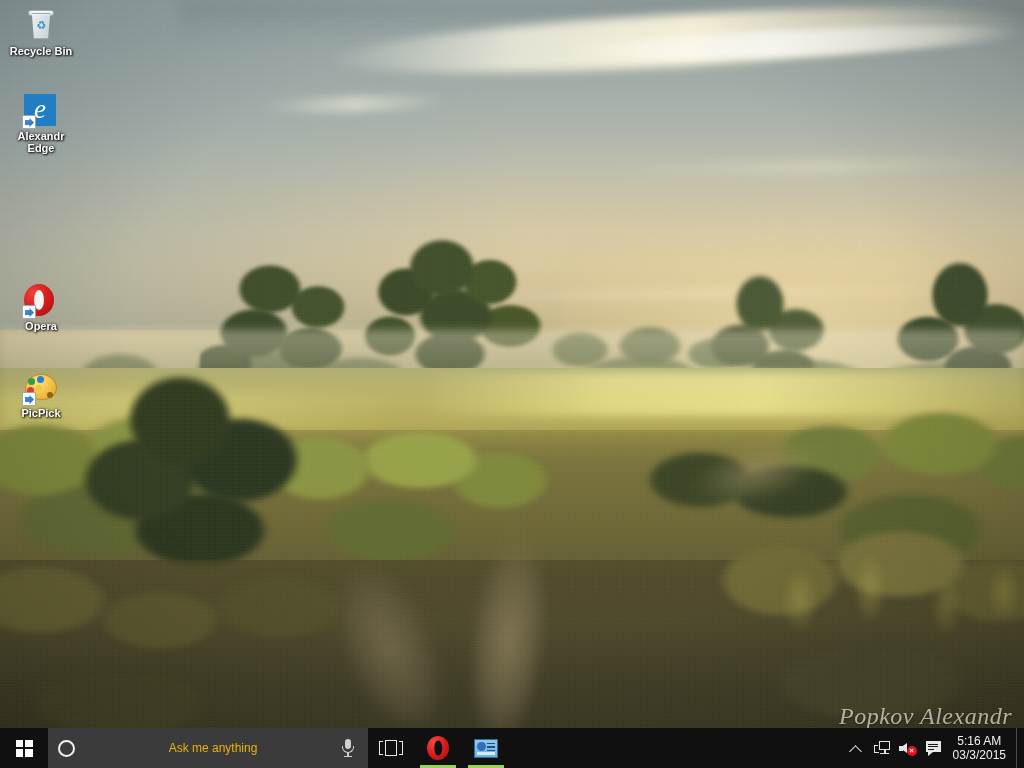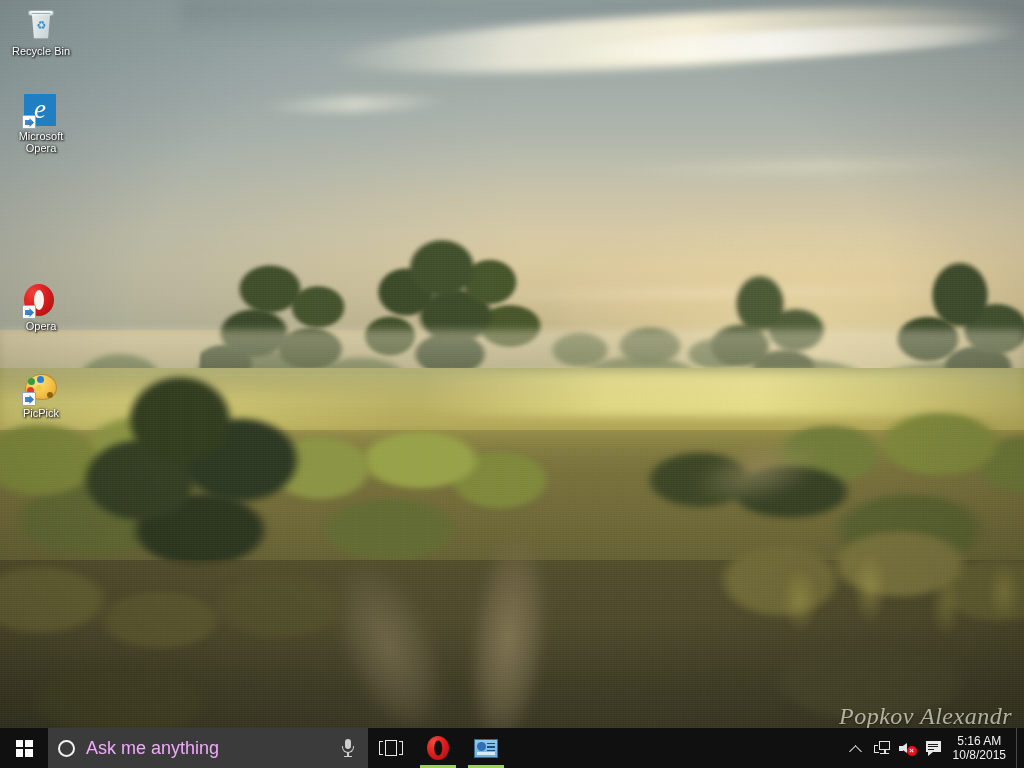--- a/index.html
+++ b/index.html
@@ -291,21 +291,21 @@
   #desktop-icons { position:absolute; left:0; top:0; width:90px; height:700px; }
   .desk-icon {
     position:absolute; left:4px; width:74px;
     display:flex; flex-direction:column; align-items:center;
     cursor:default;
   }
   .desk-icon .glyph { position:relative; width:34px; height:34px; }
   .desk-icon .label {
     margin-top:3px; font-size:11px; line-height:12px; color:#fff;
     text-align:center; text-shadow:0 0 3px rgba(0,0,0,.95), 1px 1px 2px rgba(0,0,0,.9);
-    width:74px; word-wrap:break-word;
+    width:74px; word-wrap:break-word;font-weight:bold;
   }
   
   .shortcut-arrow {
     position:absolute; left:-2px; bottom:-2px; width:14px; height:14px;
     background:#fefefe; border:1px solid #9aa6b4; border-radius:1px;
   }
   .shortcut-arrow::after {
     content:""; position:absolute; left:2px; top:2px; width:9px; height:9px;
     background:
       linear-gradient(135deg, #4a90d9 0%, #2f6fb5 100%);
@@ -414,22 +414,22 @@
 
   .tb-search {
     width:320px; background:#3b3b3b; display:flex; align-items:center;
     padding:0 10px; cursor:text;
   }
   .cortana-ring {
     width:17px; height:17px; border-radius:50%;
     border:2px solid #f2f2f2; flex:0 0 auto;
   }
   .search-text {
-    margin-left:11px; color:#f0abfc; font-size:18px; flex:1;
-    white-space:nowrap; overflow:hidden;
+    margin-left:11px; color:#eab308; font-size:12px; flex:1;
+    white-space:nowrap; overflow:hidden;text-align:center;
   }
   .mic-ico { width:16px; height:20px; position:relative; flex:0 0 auto; margin-right:2px; }
   .mic-ico .cap { position:absolute; left:5px; top:1px; width:6px; height:10px;
     border-radius:3px; background:#cfcfcf; }
   .mic-ico .arc { position:absolute; left:2px; top:8px; width:12px; height:7px;
     border:1.5px solid #cfcfcf; border-top:none; border-radius:0 0 7px 7px; }
   .mic-ico .stem { position:absolute; left:7.2px; top:14px; width:1.6px; height:4px; background:#cfcfcf; }
   .mic-ico .base { position:absolute; left:4px; top:17.5px; width:8px; height:1.6px; background:#cfcfcf; }
 
   .tb-taskview {
@@ -580,21 +580,21 @@
       <div class="label">Recycle Bin</div>
     </div>
 
     <div class="desk-icon" style="top:93px;">
       <div class="glyph">
         <div class="ico-edge">
             <span class="e">e</span>
           </div>
         <span class="shortcut-arrow"></span>
       </div>
-      <div class="label">Microsoft Opera</div>
+      <div class="label">Alexandr Edge</div>
     </div>
 
 
     <div class="desk-icon" style="top:370px;">
       <div class="glyph">
         <div class="ico-picpick">
           <div class="pal"></div>
           <div class="hole"></div>
           <div class="d d1"></div>
           <div class="d d2"></div>
@@ -695,21 +695,21 @@
           <span class="bub"></span>
             <span class="tail"></span>
           <span class="ln ln1"></span>
             <span class="ln ln2"></span>
             <span class="ln ln3"></span>
         </span>
       </div>
 
       <div class="tb-clock">
         <span>5:16 AM</span>
-        <span>10/8/2015</span>
+        <span>03/3/2015</span>
       </div>
 
       <div class="tb-showdesk"></div>
     </div>
 
   </div>
 
 </div>
 
 </body></html>

